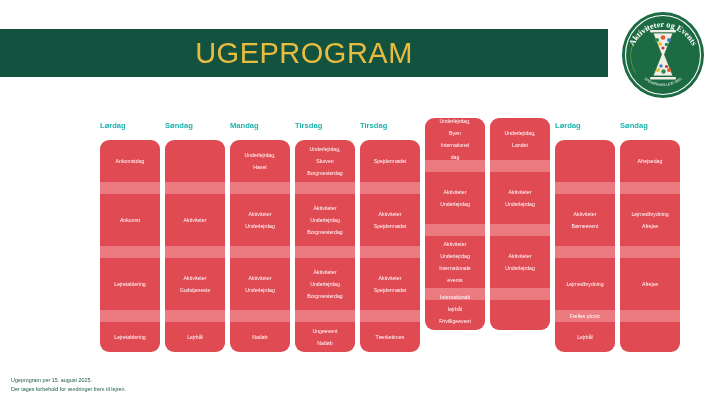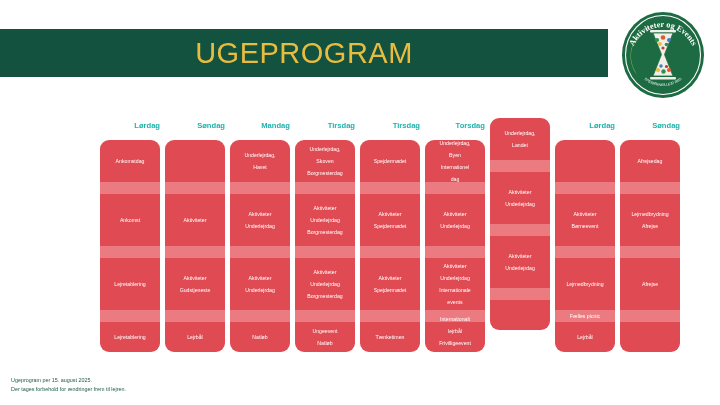--- a/index.html
+++ b/index.html
@@ -84,21 +84,21 @@
     height: 240px;
   }
   .day-col {
     position: absolute;
     top: 0;
     width: 60px;
   }
   .day-head {
     height: 22px;
     line-height: 16px;
-    text-align: right;
+    text-align: left;
     color: #1fb3ad;
     font-size: 7.6px;
     font-weight: bold;
     white-space: nowrap;
   }
   .col-body {
     position: relative;
     width: 60px;
     height: 212px;
     background: #e04a52;
@@ -291,21 +291,20 @@
             <span class="line">Aktiviteter</span>
             <span class="line">Spejdermødet</span>
           </div>
           <div class="cell c5 band-light"></div>
           <div class="cell c6">
             <span class="line">Tænketimen</span>
           </div>
         </div>
       </div>
       <div class="day-col" style="left: 325px;">
-        <div class="day-head">Torsdag</div>
         <div class="col-body">
           <div class="cell c0">
             <span class="line">Underlejrdag,</span>
             <span class="line">Byen</span>
             <span class="line">Internationel</span>
             <span class="line">dag</span>
           </div>
           <div class="cell c1 band-light"></div>
           <div class="cell c2">
             <span class="line">Aktiviteter</span>

